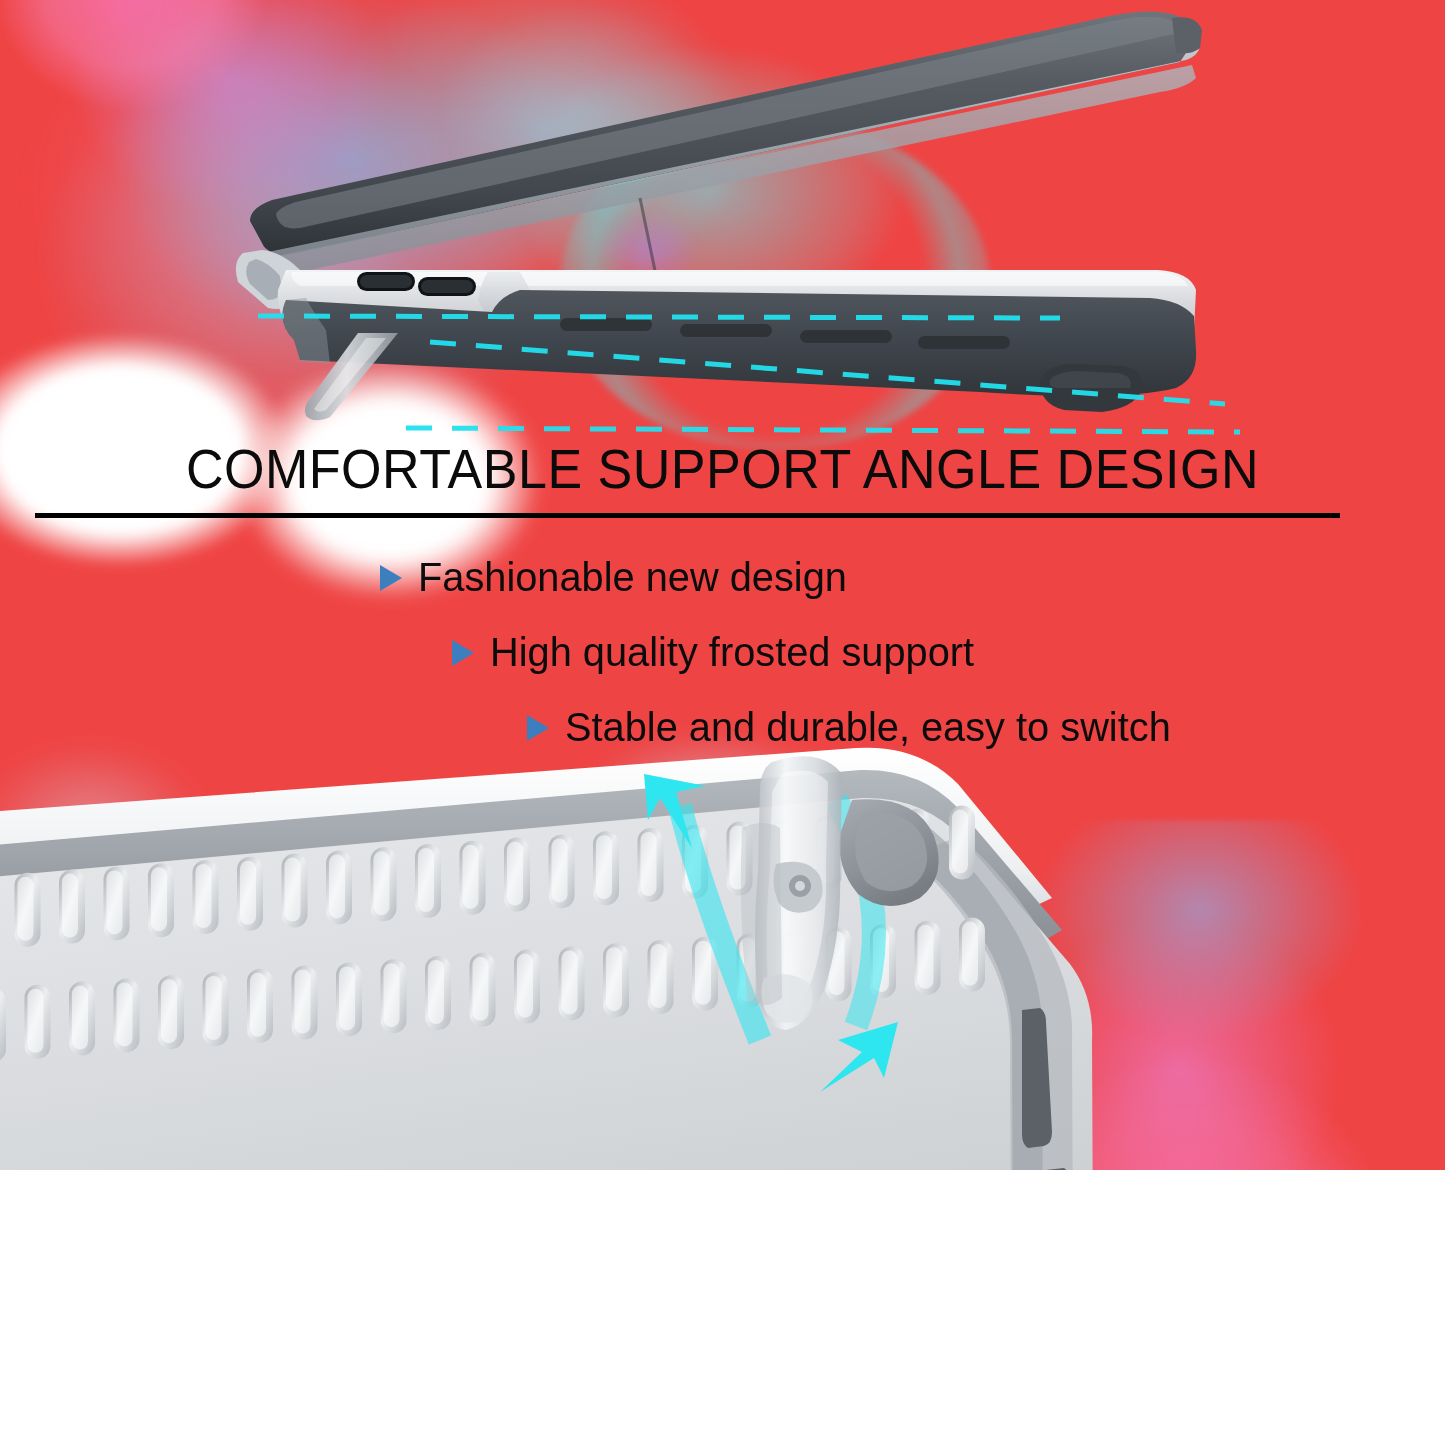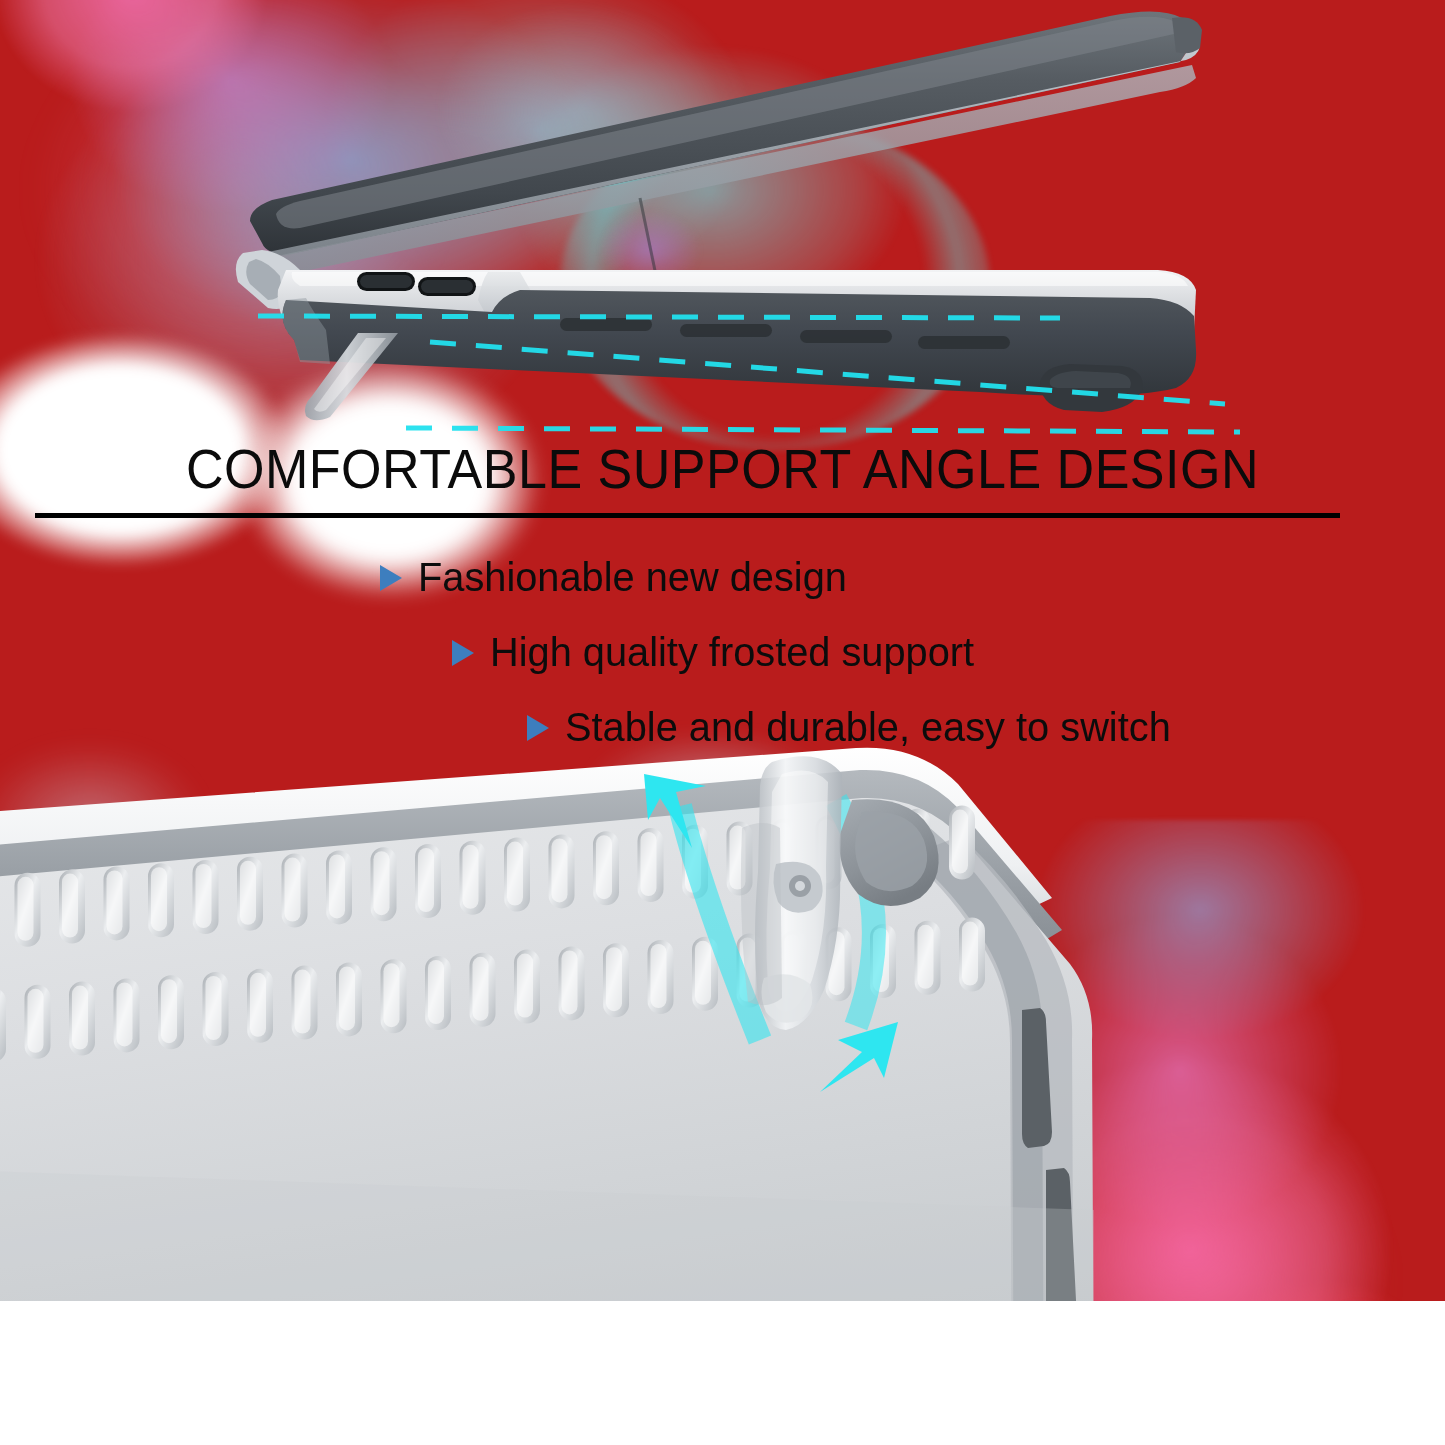--- a/index.html
+++ b/index.html
@@ -1,22 +1,22 @@
 <!DOCTYPE html>
 <html><head>
 <meta charset="utf-8">
 <style>
   html,body{margin:0;padding:0;background:#fff;}
   body{font-family:"Liberation Sans",sans-serif;}
 
   #page{
     position:relative;
-    width:1445px;height:1301px;
+    width:1445px;height:1170px;
     overflow:hidden;
-    background:#b91c1c;
+    background:#ef4444;
   }
 
   
   .wc{position:absolute;pointer-events:none;}
 
   #wc-topleft{
     left:-120px;top:-170px;width:900px;height:760px;
     background:
       radial-gradient(ellipse 190px 170px at 250px 160px, rgba(247,120,190,.78) 0%, rgba(247,140,200,.45) 45%, rgba(247,150,205,0) 72%),
       radial-gradient(ellipse 230px 190px at 350px 250px, rgba(196,150,240,.55) 0%, rgba(196,160,240,0) 70%),

